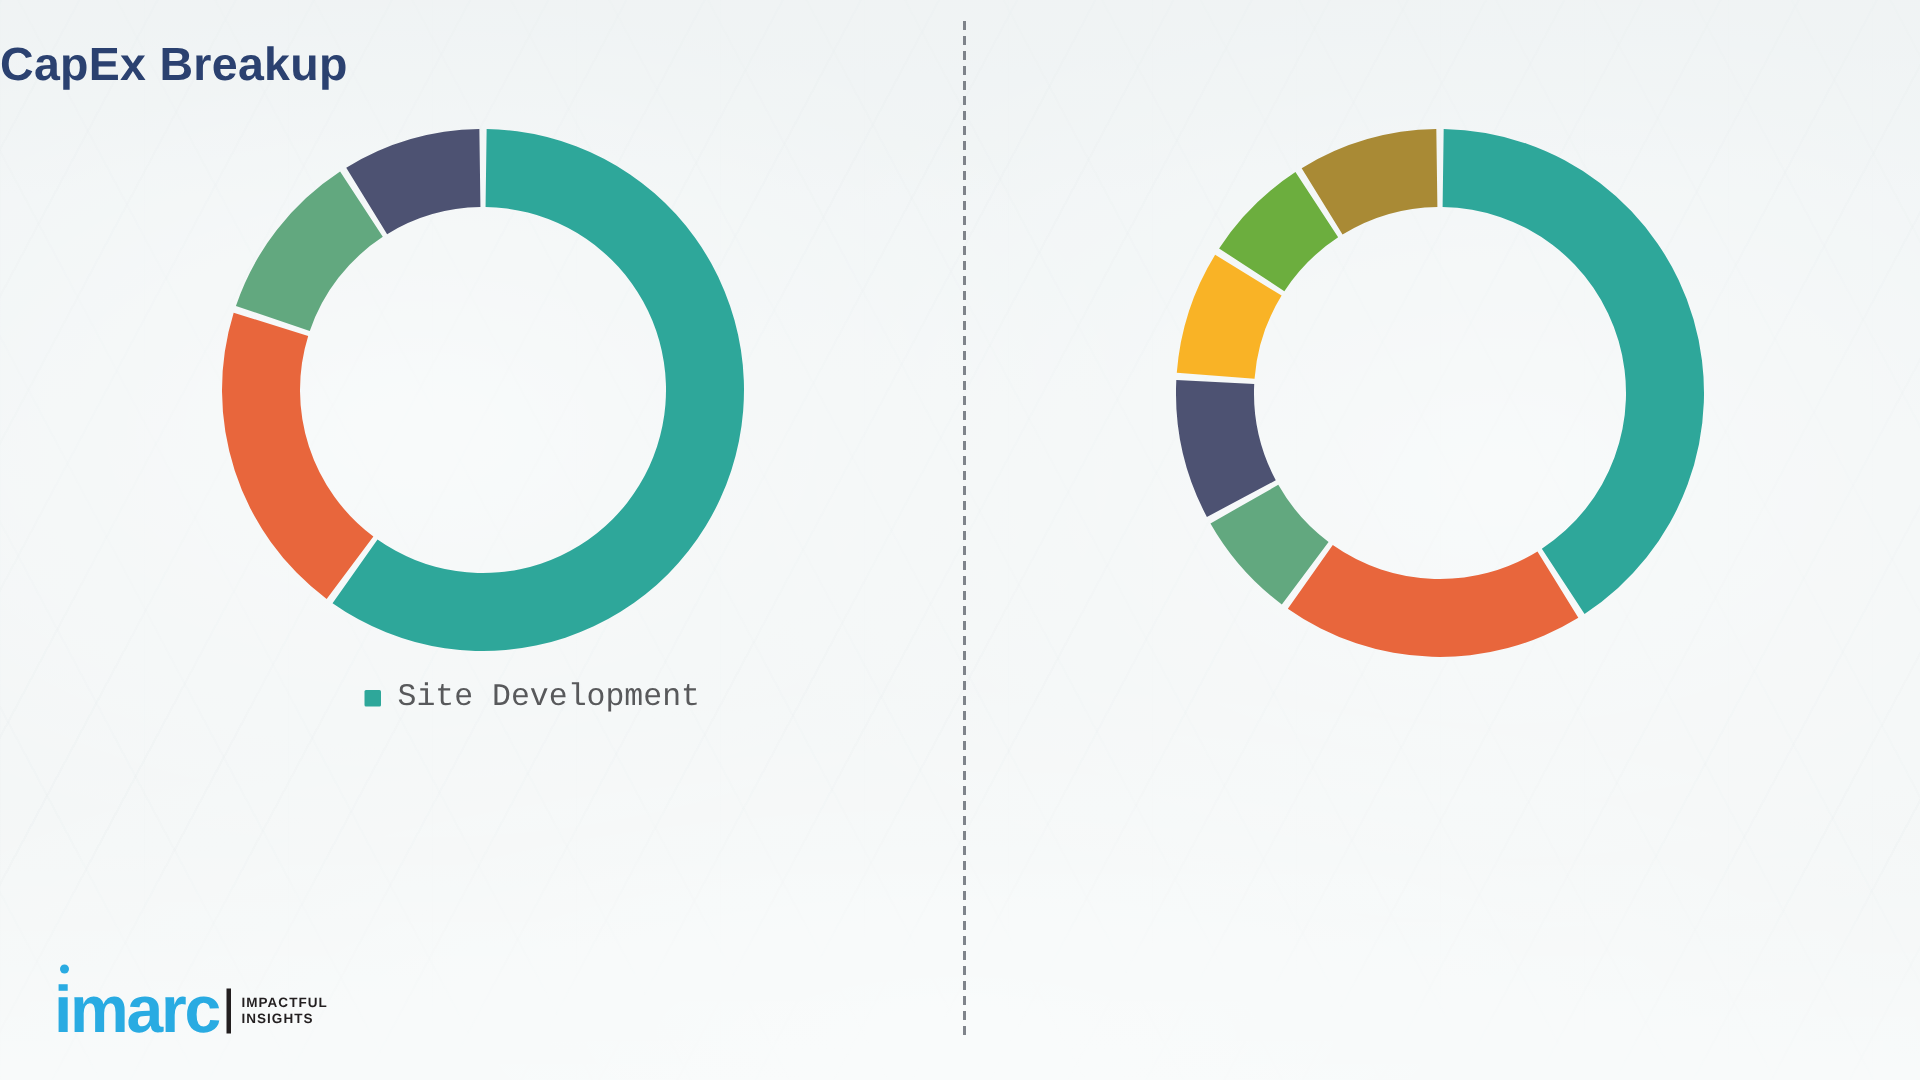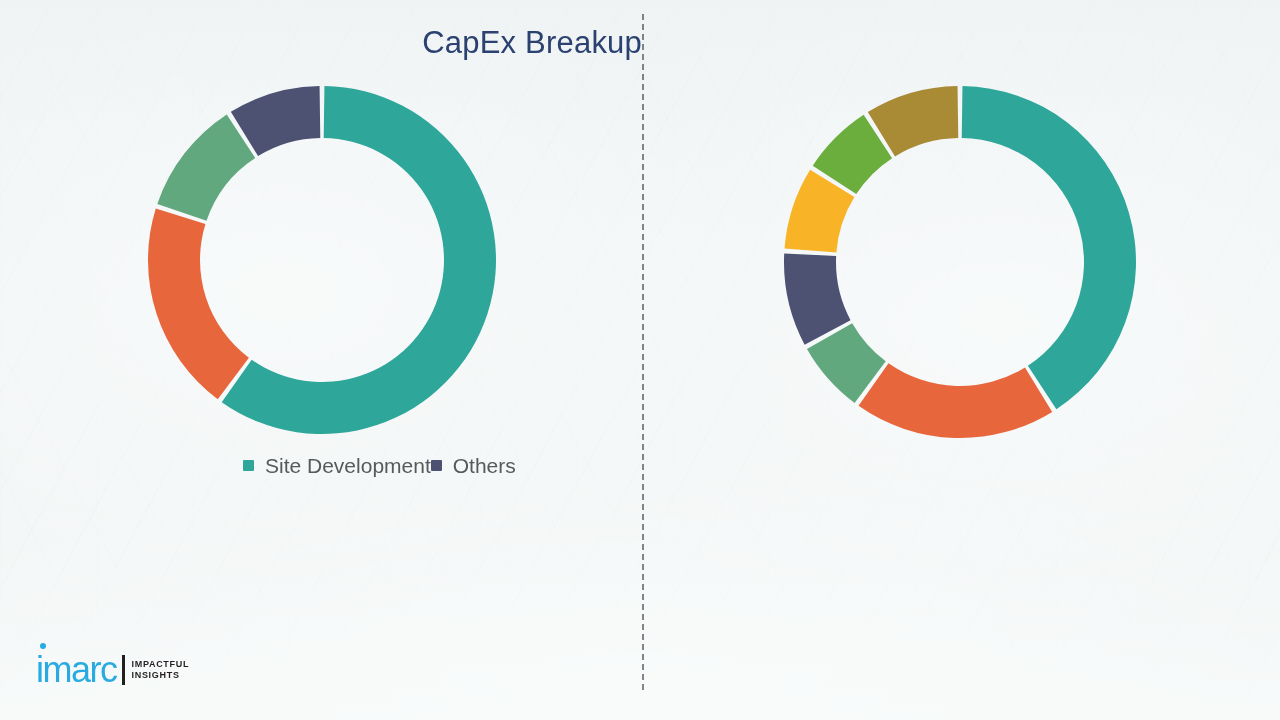--- a/index.html
+++ b/index.html
@@ -72,38 +72,39 @@
     top: 0;
     height: 720px;
   }
   .panel-left  { left: 0px;   width: 642px; }
   .panel-right { left: 642px; width: 638px; }
 
   .panel-title {
     position: absolute;
     top: 25px;
     width: 100%;
-    text-align: right;
+    text-align: left;
     font-size: 31px;
-    font-weight: normal;
+    font-weight: bold;
     color: #2b4170;
     letter-spacing: 0.2px;
     white-space: nowrap;
   }
 
   .donut-wrap {
     position: absolute;
   }
   .donut-wrap svg { display: block; }
 
   
   .legend {
     position: absolute;
     display: flex;
-    flex-direction: row;
+    flex-direction: column;
+    font-family: Liberation Mono, monospace;
   }
   .legend-row {
     display: flex;
     align-items: center;
     white-space: nowrap;
   }
   .legend-swatch {
     width: 11px;
     height: 11px;
     flex: 0 0 11px;
@@ -122,22 +123,22 @@
   
   .logo {
     position: absolute;
     left: 36px;
     top: 652px;
     display: flex;
     align-items: center;
   }
   .logo-mark {
     position: relative;
-    font-size: 36px;
-    font-weight: normal;
+    font-size: 44px;
+    font-weight: bold;
     color: #29ABE2;
     letter-spacing: -1.5px;
     line-height: 1;
   }
   .logo-dot {
     position: absolute;
     left: 4px;
     top: -9px;
     width: 6px;
     height: 6px;
@@ -192,24 +193,20 @@
             <title>Others</title>
           </path>
         </svg>
     </div>
 
     <div class="legend legend-left" id="capex-legend">
         <div class="legend-row">
           <span class="legend-swatch" style="background: rgb(46, 167, 154);"></span>
           <span class="legend-label">Site Development</span>
         </div>
-        <div class="legend-row">
-          <span class="legend-swatch" style="background: rgb(77, 82, 114);"></span>
-          <span class="legend-label">Others</span>
-        </div>
       </div>
   </div>
 
   <div class="panel panel-right">
 
     <div class="donut-wrap" style="left:141px; top:85px;">
       <svg id="opex-svg" width="354" height="354" viewBox="0 0 354 354" role="img">
           <path d="M 179.45734373968958 1.0171557743624646 A 176 176 0 0 1 273.3711273346889 324.27051916877724 L 244.89783971307628 280.75877486891125 A 124 124 0 0 0 178.73131036205402 53.01208702284627 Z" fill="#2EA79A">
             <title>Raw Materials</title>
           </path>

